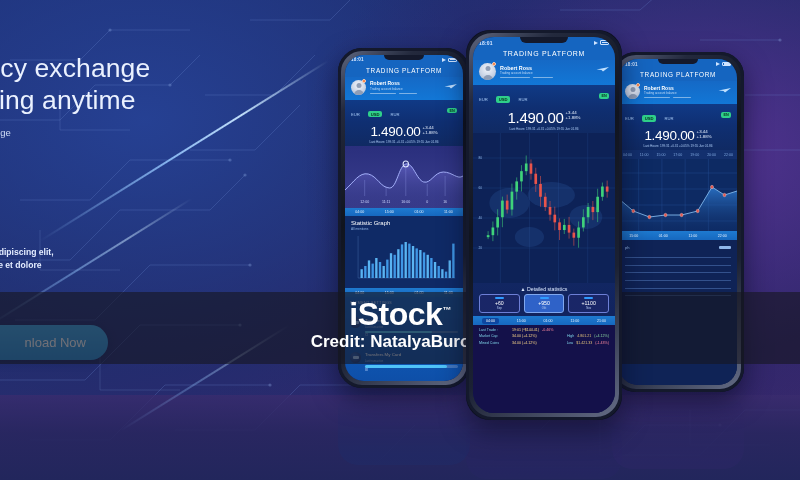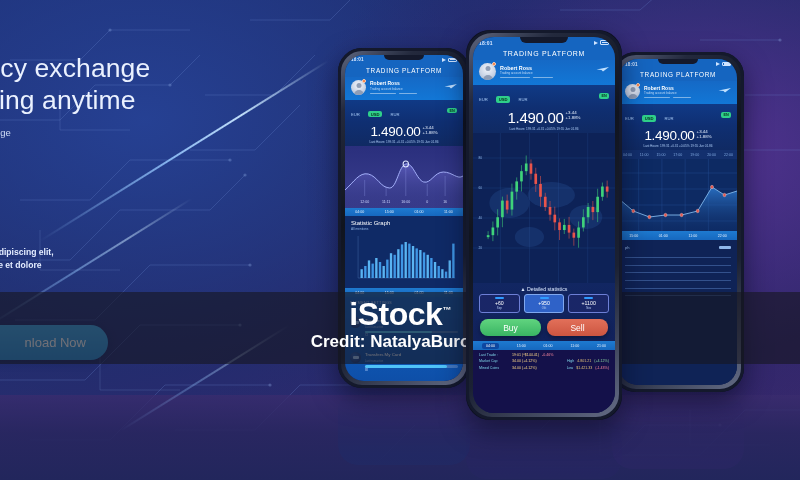--- a/index.html
+++ b/index.html
@@ -672,24 +672,20 @@
             <div class="val">+950</div>
             <div class="mon">Okt</div>
           </div>
           <div class="statcard">
             <div class="tag"></div>
             <div class="val">+1100</div>
             <div class="mon">Nov</div>
           </div>
         </div>
 
-        <div class="actions">
-          <div class="btn buy">Buy</div>
-          <div class="btn sell">Sell</div>
-        </div>
 
         <div class="timebar">
           <span class="sel">04:00</span>
           <span>15:00</span>
           <span>01:00</span>
           <span>11:00</span>
           <span>21:00</span>
         </div>
 
         <div class="tbl" style="flex:1">

